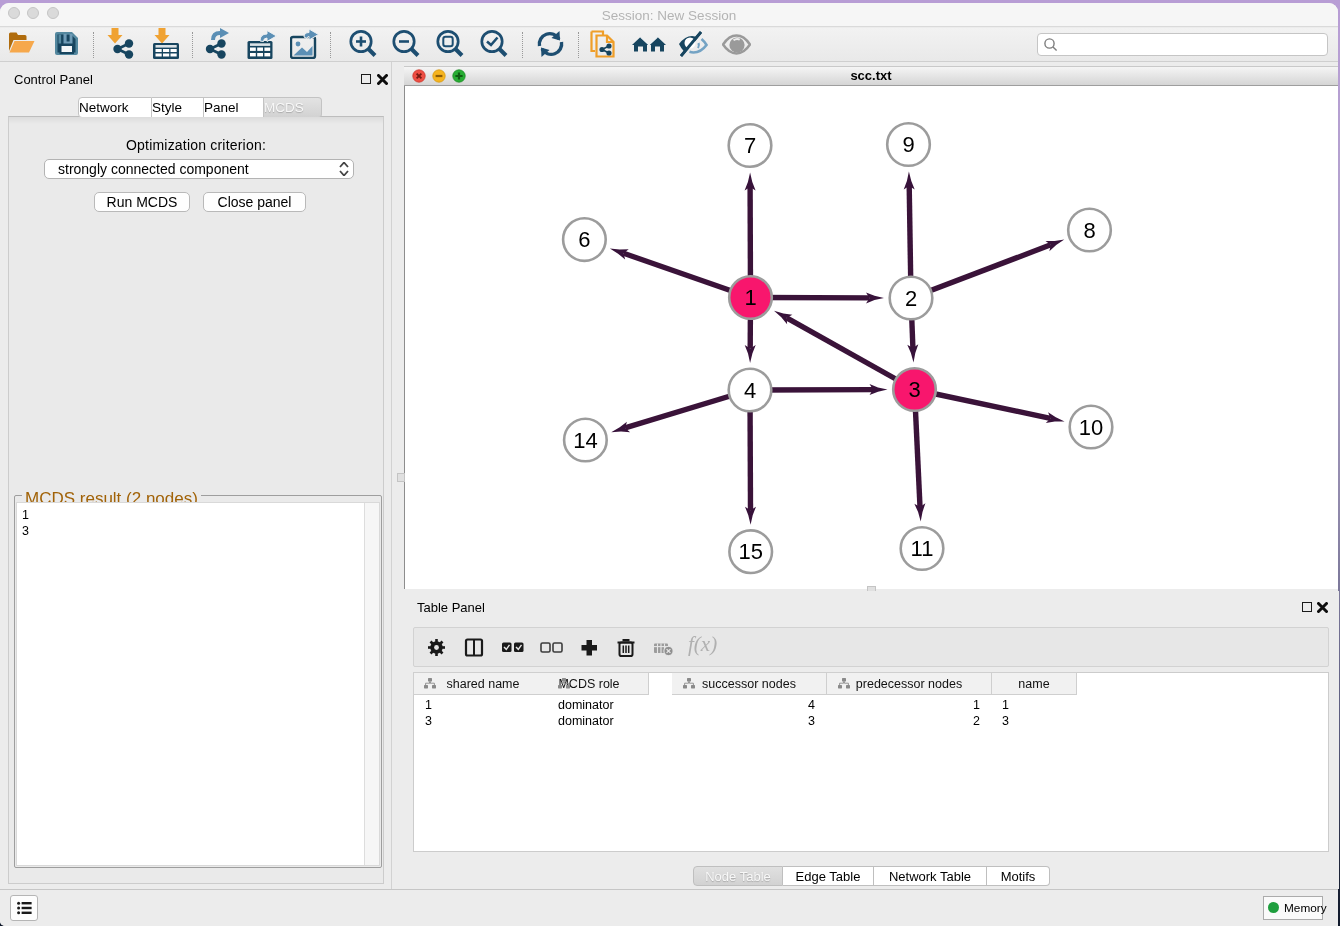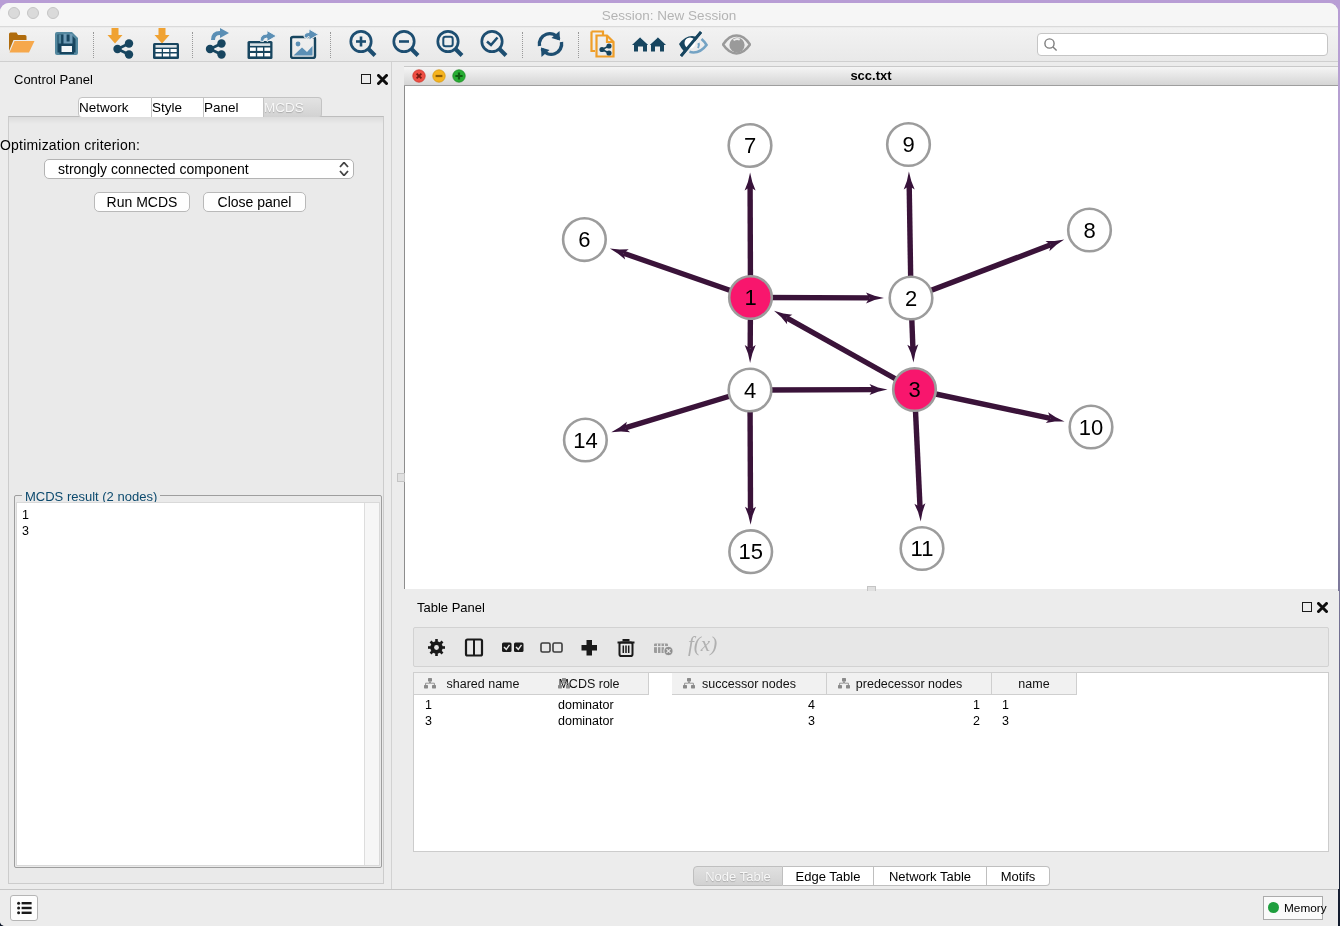--- a/index.html
+++ b/index.html
@@ -169,30 +169,30 @@
 <div class="sq" style="left:361px;top:74px"></div>
 <svg class="abs" style="left:377px;top:74px" width="11" height="11" viewBox="0 0 11 11">
 <path d="M1.5 1.5 L9.5 9.5 M9.5 1.5 L1.5 9.5" stroke="#0d0d0d" stroke-width="3" stroke-linecap="round"></path>
 </svg>
 <div id="cpbox"></div>
 <div class="cptab" style="left:78px;width:74px;border-radius:4px 0 0 4px">Network</div>
 <div class="cptab" style="left:152px;width:52px;border-left:none">Style</div>
 <div class="cptab" style="left:204px;width:60px;border-left:none">Panel</div>
 <div class="cptab" style="left:264px;width:58px;border-left:none;background:linear-gradient(#e3e3e3,#d2d2d2);color:#f8f8f8;border-radius:0 4px 4px 0;text-shadow:0 1px 1px #aaa">MCDS</div>
 <div class="abs" style="left:9px;top:117px;width:374px;height:7px;background:linear-gradient(#dcdcdc,#eaeaea)"></div>
-<div class="abs" style="left:0;top:137px;width:392px;font-size:14px;letter-spacing:0.2px;color:#000">Optimization criterion:</div>
+<div class="abs" style="left:0;top:137px;width:392px;text-align:center;font-size:14px;letter-spacing:0.2px;color:#000">Optimization criterion:</div>
 <div class="abs" style="left:44px;top:159px;width:310px;height:20px;background:#fff;border:1px solid #b3b3b3;border-radius:5px;font-size:14px;color:#000;line-height:18px;padding-left:13px">strongly connected component</div>
 <svg class="abs" style="left:338px;top:162px" width="12" height="14" viewBox="0 0 12 14">
 <path d="M2 5 L6 0.5 L10 5" fill="none" stroke="#444" stroke-width="1.8"></path>
 <path d="M2 9 L6 13.5 L10 9" fill="none" stroke="#444" stroke-width="1.8"></path>
 </svg>
 <div class="btn" style="left:94px;top:192px;width:96px;height:20px;line-height:18px">Run MCDS</div>
 <div class="btn" style="left:203px;top:192px;width:103px;height:20px;line-height:18px">Close panel</div>
 <div id="mcdsgroup"></div>
-<div class="abs" style="left:22px;top:489px;background:#eaeaea;font-size:13px;color:#0c4a6e;padding:0 3px">MCDS result (2 nodes)</div>
+<div class="abs" style="left:22px;top:489px;background:#eaeaea;font-size:17px;color:#a16207;padding:0 3px">MCDS result (2 nodes)</div>
 <div id="mcdstext"></div>
 <div class="abs" style="left:364px;top:503px;width:15px;height:362px;background:#f6f6f6;border-left:1px solid #ddd"></div>
 <div class="abs" style="left:22px;top:507px;font-size:12.5px;color:#000;line-height:16px">1<br>3</div>
 
 <div id="nwtitle"></div>
 <div class="abs" style="left:404px;top:66px;width:934px;text-align:center;font-size:13px;font-weight:600;color:#000;line-height:20px">scc.txt</div>
 <svg class="abs" style="left:412px;top:69px" width="54" height="14" viewBox="0 0 54 14">
 <circle cx="7" cy="7" r="6.2" fill="#ee4e43" stroke="#ca3a31" stroke-width="0.8"></circle>
 <path d="M4.6 4.6 L9.4 9.4 M9.4 4.6 L4.6 9.4" stroke="#761a12" stroke-width="1.8"></path>
 <circle cx="27" cy="7" r="6.2" fill="#f6b41f" stroke="#d59a16" stroke-width="0.8"></circle>

